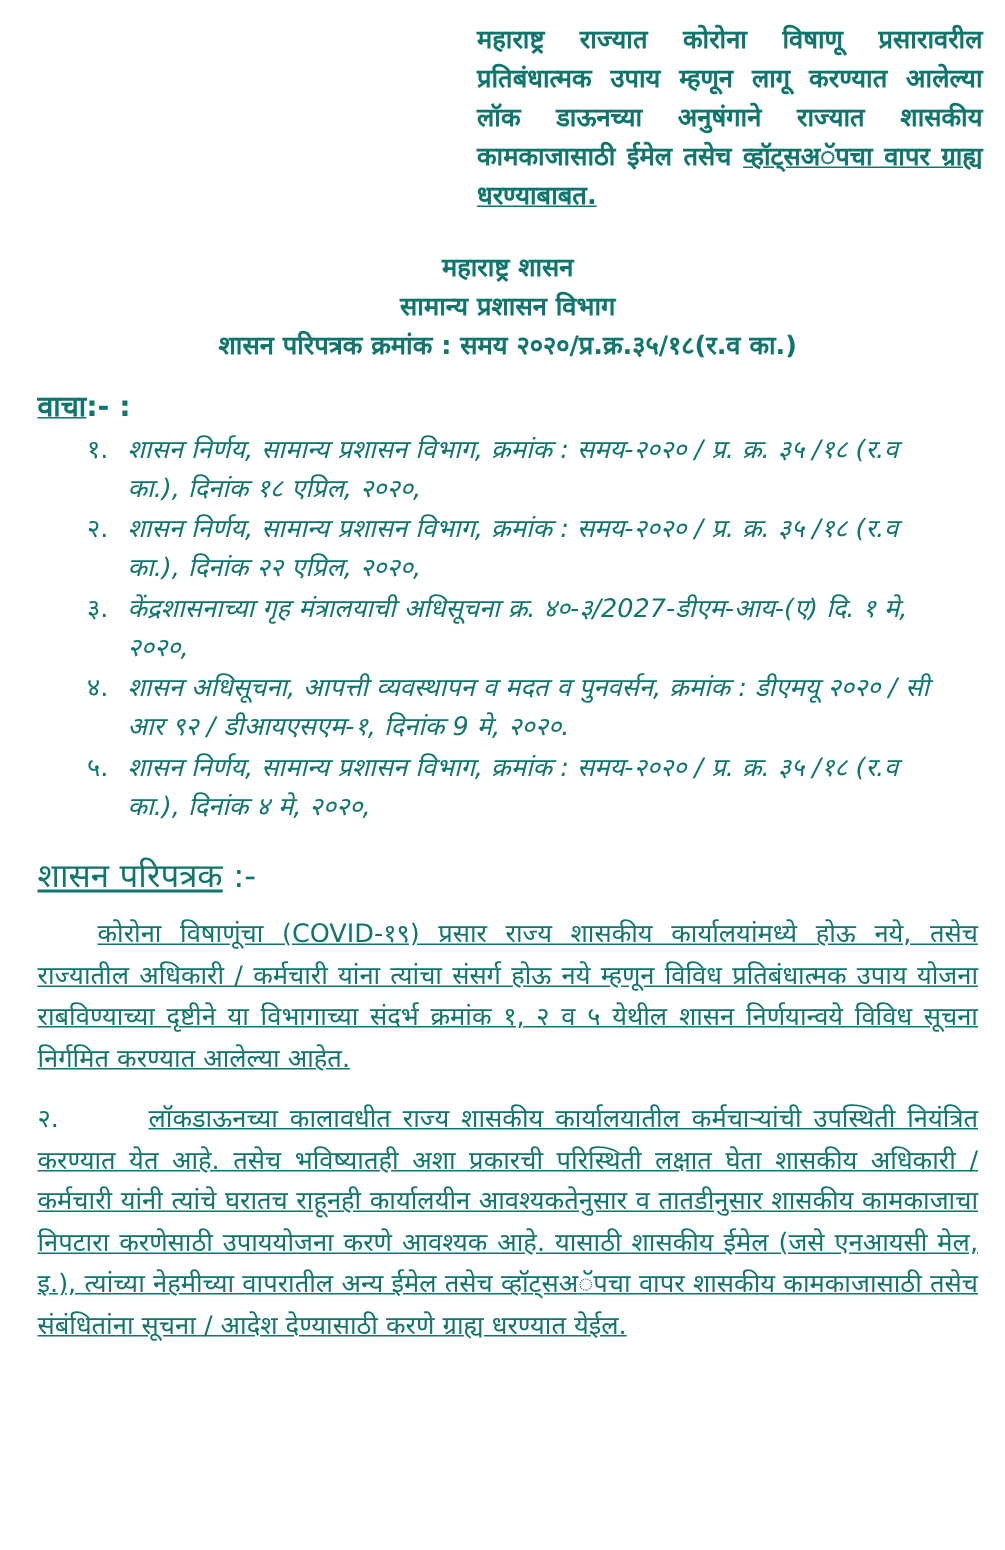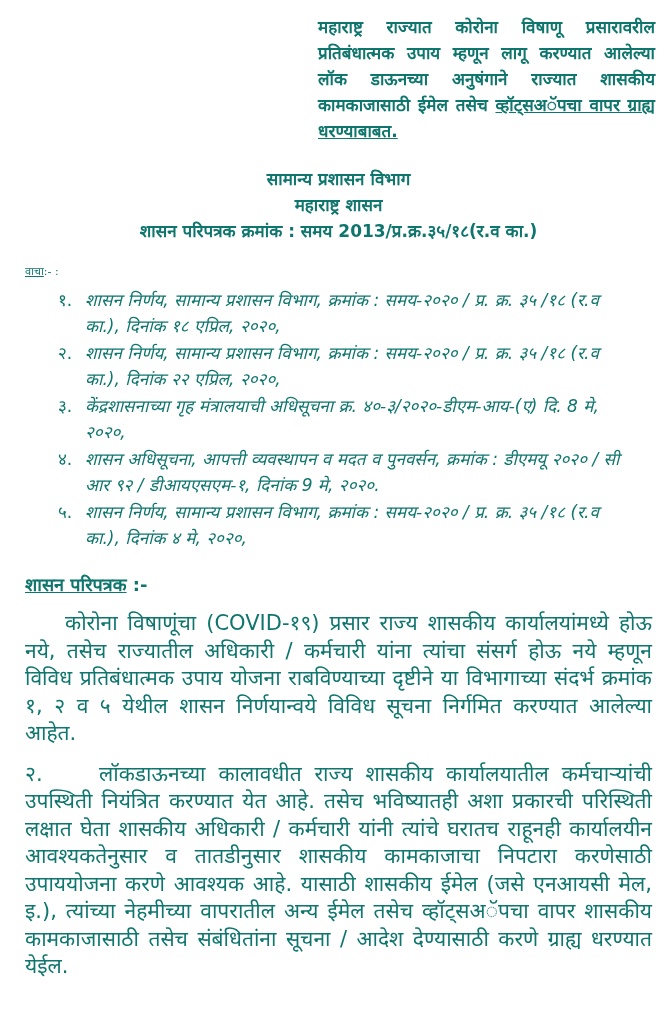--- a/index.html
+++ b/index.html
@@ -30,83 +30,84 @@
     margin-top: 22px;
     text-align: center;
     font-size: 17px;
     line-height: 26px;
   }
   .letterhead .bold-line { font-weight: bold; }
 
   
   .vacha-heading {
     margin-top: 14px;
-    font-weight: normal;
-    font-size: 11px;
+    font-weight: bold;
+    font-size: 19px;
     line-height: 27px;
   }
   .vacha-heading .vacha-label { text-decoration: underline; }
 
   
   .ref-list { margin-top: 2px; margin-left: 33px; }
   .ref-item {
     display: flex;
     font-size: 17px;
     line-height: 26px;
     margin-bottom: 1px;
   }
   .ref-num { flex: none; width: 27px; }
   .ref-text { flex: 1; padding-right: 28px; font-style: italic; }
 
   
   .gr-heading {
     margin-top: 20px;
-    font-weight: bold;
-    font-size: 18px;
+    font-weight: normal;
+    font-size: 22px;
     line-height: 27px;
   }
   .gr-heading .gr-label { text-decoration: underline; }
 
   
   .para {
-    font-size: 21px;
+    font-size: 17px;
     line-height: 27.5px;
     text-align: justify;
+    text-decoration: underline;
   }
   .para-1 { margin-top: 12px; text-indent: 40px; }
   .para-2 { margin-top: 13px; }
   .para-2-num { display: inline-block; width: 74px; }
 </style>
 </head>
 <body>
 
 <div class="page">
 
   <div class="subject-block"><span>महाराष्ट्र राज्यात कोरोना विषाणू प्रसारावरील प्रतिबंधात्मक उपाय म्हणून लागू करण्यात आलेल्या लॉक डाऊनच्या अनुषंगाने राज्यात शासकीय कामकाजासाठी ईमेल तसेच </span><span class="subject-underline">व्हॉट्सअॅपचा वापर ग्राह्य धरण्याबाबत.</span></div>
 
   <div class="letterhead">
+    <div class="bold-line">महाराष्ट्र शासन</div>
     <div class="bold-line">सामान्य प्रशासन विभाग</div>
-    <div class="bold-line">महाराष्ट्र शासन</div>
-    <div class="bold-line">शासन परिपत्रक क्रमांक : समय 2013/प्र.क्र.३५/१८(र.व का.)</div>
+    <div class="bold-line">शासन परिपत्रक क्रमांक : समय २०२०/प्र.क्र.३५/१८(र.व का.)</div>
   </div>
 
   <div class="vacha-heading"><span class="vacha-label">वाचा</span><span>:- :</span></div>
 
   <div class="ref-list">
     <div class="ref-item">
       <span class="ref-num">१.</span>
       <span class="ref-text">शासन निर्णय, सामान्य प्रशासन विभाग, क्रमांक : समय-२०२० / प्र. क्र. ३५ /१८ (र.व का.), दिनांक १८ एप्रिल, २०२०,</span>
     </div>
     <div class="ref-item">
       <span class="ref-num">२.</span>
       <span class="ref-text">शासन निर्णय, सामान्य प्रशासन विभाग, क्रमांक : समय-२०२० / प्र. क्र. ३५ /१८ (र.व का.), दिनांक २२ एप्रिल, २०२०,</span>
     </div>
     <div class="ref-item">
       <span class="ref-num">३.</span>
-      <span class="ref-text">केंद्रशासनाच्या गृह मंत्रालयाची अधिसूचना क्र. ४०-३/२०२०-डीएम-आय-(ए) दि. 8 मे, २०२०,</span>
+      <span class="ref-text">केंद्रशासनाच्या गृह मंत्रालयाची अधिसूचना क्र. ४०-३/2027-डीएम-आय-(ए) दि. १ मे, २०२०,</span>
     </div>
     <div class="ref-item">
       <span class="ref-num">४.</span>
       <span class="ref-text">शासन अधिसूचना, आपत्ती व्यवस्थापन व मदत व पुनवर्सन, क्रमांक : डीएमयू २०२० / सी आर ९२ / डीआयएसएम-१, दिनांक 9 मे, २०२०.</span>
     </div>
     <div class="ref-item">
       <span class="ref-num">५.</span>
       <span class="ref-text">शासन निर्णय, सामान्य प्रशासन विभाग, क्रमांक : समय-२०२० / प्र. क्र. ३५ /१८ (र.व का.), दिनांक ४ मे, २०२०,</span>
     </div>
   </div>

